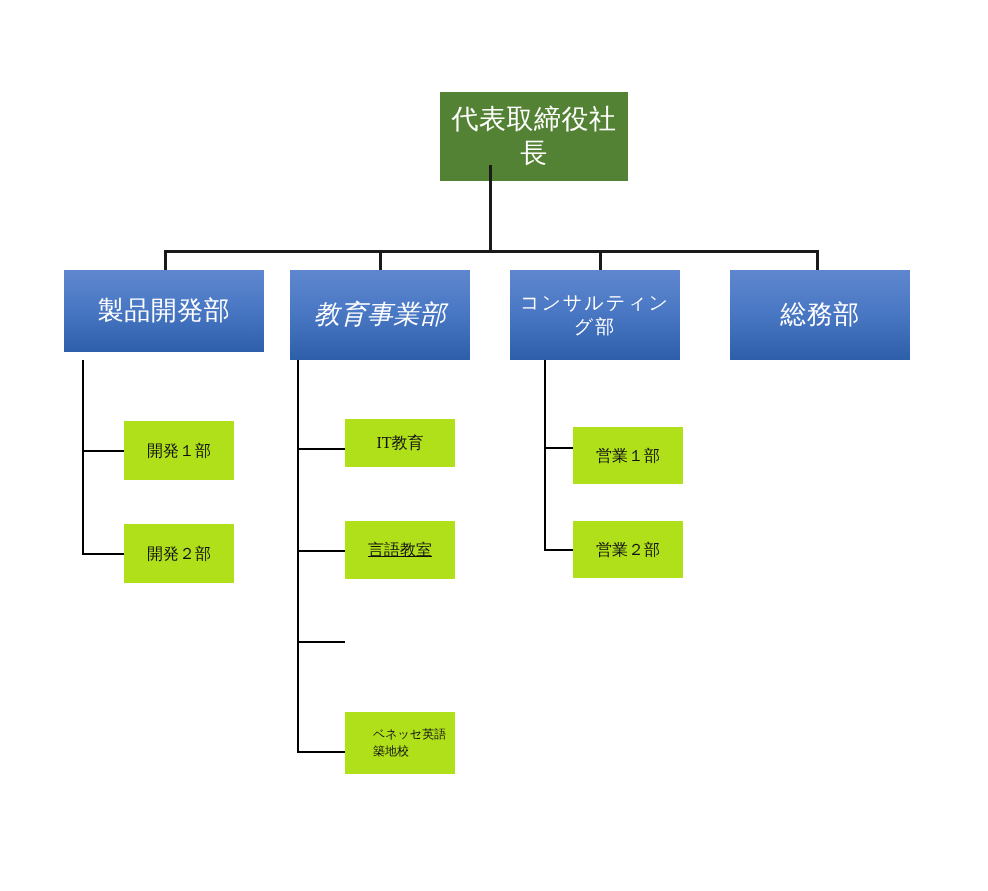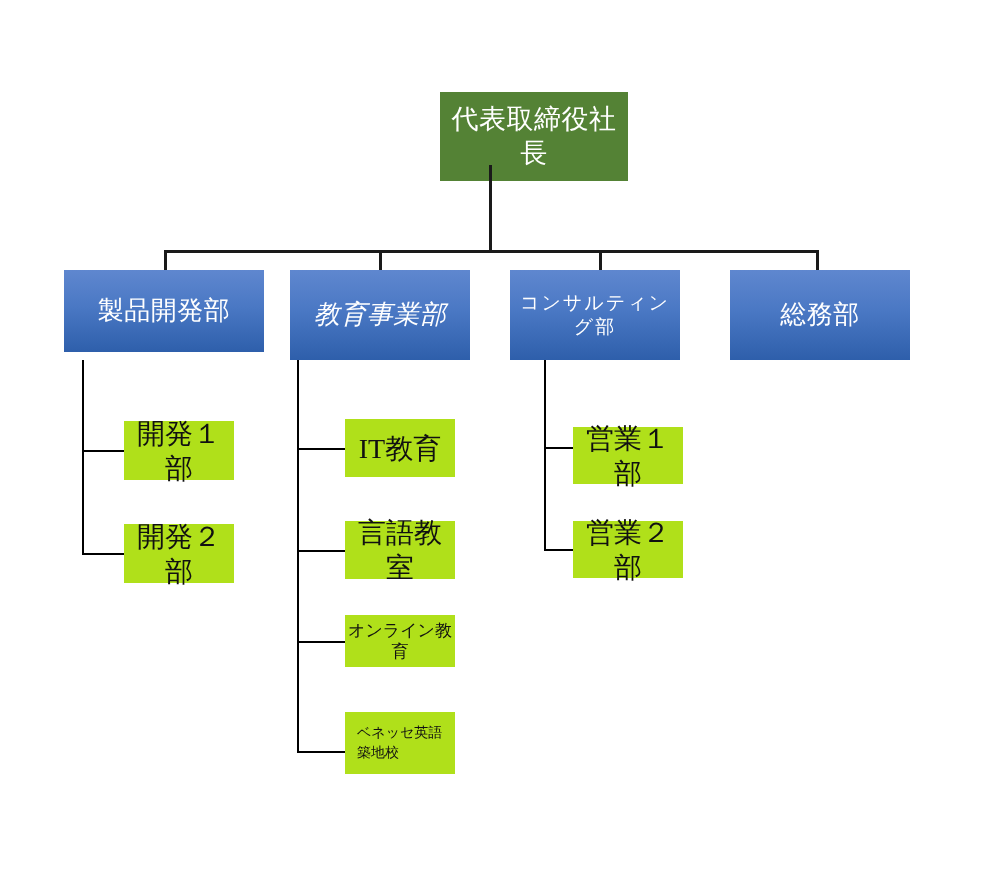--- a/index.html
+++ b/index.html
@@ -51,30 +51,30 @@
     font-size: 26px;
     letter-spacing: 0.5px;
   }
   .node-dept.compact {
     font-size: 19px;
     letter-spacing: 2px;
   }
   .node-team {
     background: #b0e01a;
     color: #111111;
-    font-size: 28px;
+    font-size: 16px;
   }
   .node-team.small {
     font-size: 17px;
   }
   .node-team.two-line {
-    font-size: 14px;
+    font-size: 12px;
     justify-content: flex-start;
     text-align: left;
-    padding-left: 12px;
+    padding-left: 28px;
     line-height: 1.45;
   }
 </style>
 </head>
 <body>
 
 <div id="org-canvas">
 
   <div class="node node-root" style="left:396px; top:92px; width:188px; height:89px;margin-left:44px;">
     <span>代表取締役社長</span>
@@ -115,28 +115,25 @@
   <div class="node node-team" style="left:124px; top:524px; width:110px; height:59px;">
     <span>開発２部</span>
   </div>
 
   <div class="line line-v-thin" style="left:297px; top:360px; width:2px; height:393px;"></div>
   <div class="line line-h-thin" style="left:297px; top:448px; width:48px; height:2px;"></div>
   <div class="line line-h-thin" style="left:297px; top:550px; width:48px; height:2px;"></div>
   <div class="line line-h-thin" style="left:297px; top:641px; width:48px; height:2px;"></div>
   <div class="line line-h-thin" style="left:297px; top:751px; width:48px; height:2px;"></div>
 
-  <div class="node node-team" style="left:345px; top:419px; width:110px; height:58px;">
+  <div class="node node-team" style="left:345px; top:419px; width:110px; height:48px;">
     <span>IT教育</span>
   </div>
-  <div class="node node-team" style="left:345px; top:521px; width:110px; height:58px;">
+  <div class="node node-team" style="left:345px; top:521px; width:110px; height:58px;text-decoration:underline;">
     <span>言語教室</span>
-  </div>
-  <div class="node node-team small" style="left:345px; top:615px; width:110px; height:52px;">
-    <span>オンライン教育</span>
   </div>
   <div class="node node-team two-line" style="left:345px; top:712px; width:110px; height:62px;">
     <span>ベネッセ英語
 築地校</span>
   </div>
 
   <div class="line line-v-thin" style="left:544px; top:360px; width:2px; height:191px;"></div>
   <div class="line line-h-thin" style="left:544px; top:447px; width:29px; height:2px;"></div>
   <div class="line line-h-thin" style="left:544px; top:549px; width:29px; height:2px;"></div>
 

